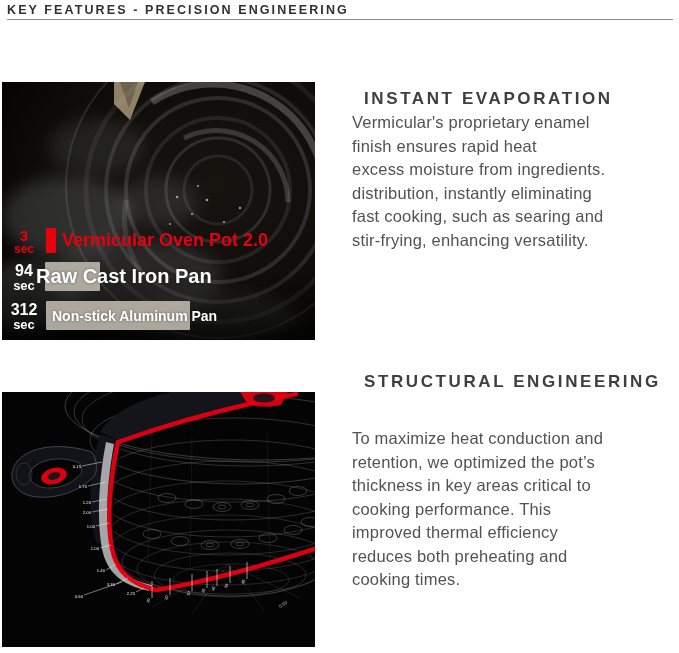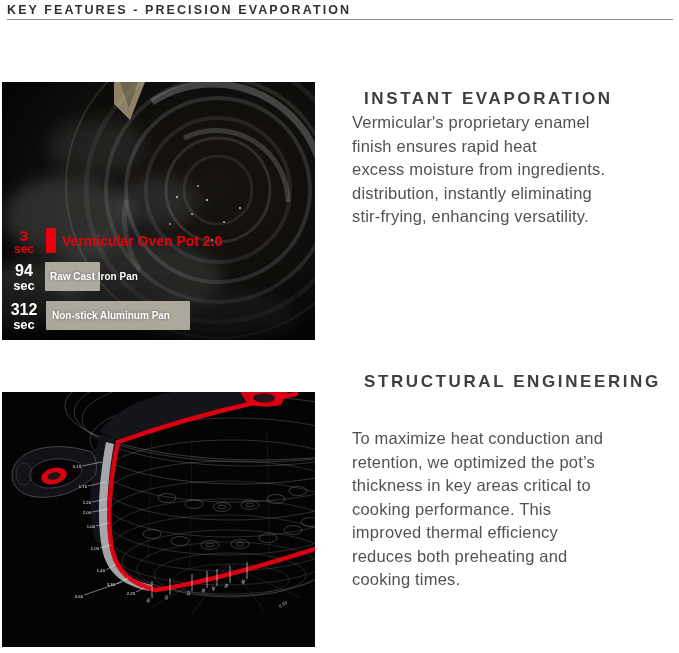--- a/index.html
+++ b/index.html
@@ -40,30 +40,30 @@
   .crow1 .cval{color:#e8000f;}
   .crow1 .cval .num{font-size:15px;}
   .crow1 .cval .unit{font-size:12px;}
   .cbar{position:absolute;top:0;height:100%;border-radius:1px;}
   .crow1 .cbar{left:44px;background:#e8000f;}
   .crow2 .cbar{left:43px;background:rgba(183,177,167,0.94);}
   .crow3 .cbar{left:44px;background:rgba(183,177,167,0.94);}
   .clabel{position:absolute;top:0;height:100%;display:flex;align-items:center;
           font-weight:bold;white-space:nowrap;color:#ffffff;
           text-shadow:0 0 3px rgba(0,0,0,0.45);}
-  .crow1 .clabel{left:60px;color:#e8000f;font-size:14px;text-shadow:none;}
-  .crow2 .clabel{left:48px;font-size:10px;}
-  .crow3 .clabel{left:50px;font-size:10px;}
+  .crow1 .clabel{left:60px;color:#e8000f;font-size:18px;text-shadow:none;}
+  .crow2 .clabel{left:34px;font-size:20px;}
+  .crow3 .clabel{left:50px;font-size:14px;}
 </style>
 </head>
 <body>
 
 <div class="page">
 
-  <div class="page-title">KEY FEATURES - PRECISION EVAPORATION</div>
+  <div class="page-title">KEY FEATURES - PRECISION ENGINEERING</div>
   <div class="divider"></div>
 
   <div class="photo" id="photo-evap">
     <svg width="313" height="258" viewBox="0 0 313 258">
       <defs>
         <radialGradient id="g1" cx="68%" cy="40%" r="75%">
           <stop offset="0" stop-color="#242019"></stop>
           <stop offset="0.4" stop-color="#181512"></stop>
           <stop offset="0.72" stop-color="#0e0d0b"></stop>
           <stop offset="1" stop-color="#060504"></stop>
@@ -137,20 +137,21 @@
       <div class="clabel">Non-stick Aluminum Pan</div>
     </div>
   </div>
 
   <div class="sec-heading" id="h-evap">INSTANT EVAPORATION</div>
   <div class="bodytext" id="b-evap">
     <div class="body-line">Vermicular's proprietary enamel</div>
     <div class="body-line">finish ensures rapid heat</div>
     <div class="body-line">excess moisture from ingredients.</div>
     <div class="body-line">distribution, instantly eliminating</div>
+    <div class="body-line">fast cooking, such as searing and</div>
     <div class="body-line">stir-frying, enhancing versatility.</div>
   </div>
 
   <div class="photo" id="photo-wire">
     <svg width="313" height="255" viewBox="0 0 313 255">
       <rect x="0" y="0" width="313" height="255" fill="#040404"></rect>
 
       <g fill="none" stroke="#b8bdc1" stroke-width="0.6">
         <ellipse cx="258" cy="14" rx="195" ry="54" stroke-opacity="0.50"></ellipse>
         <ellipse cx="252" cy="20" rx="180" ry="50" stroke-opacity="0.45"></ellipse>

